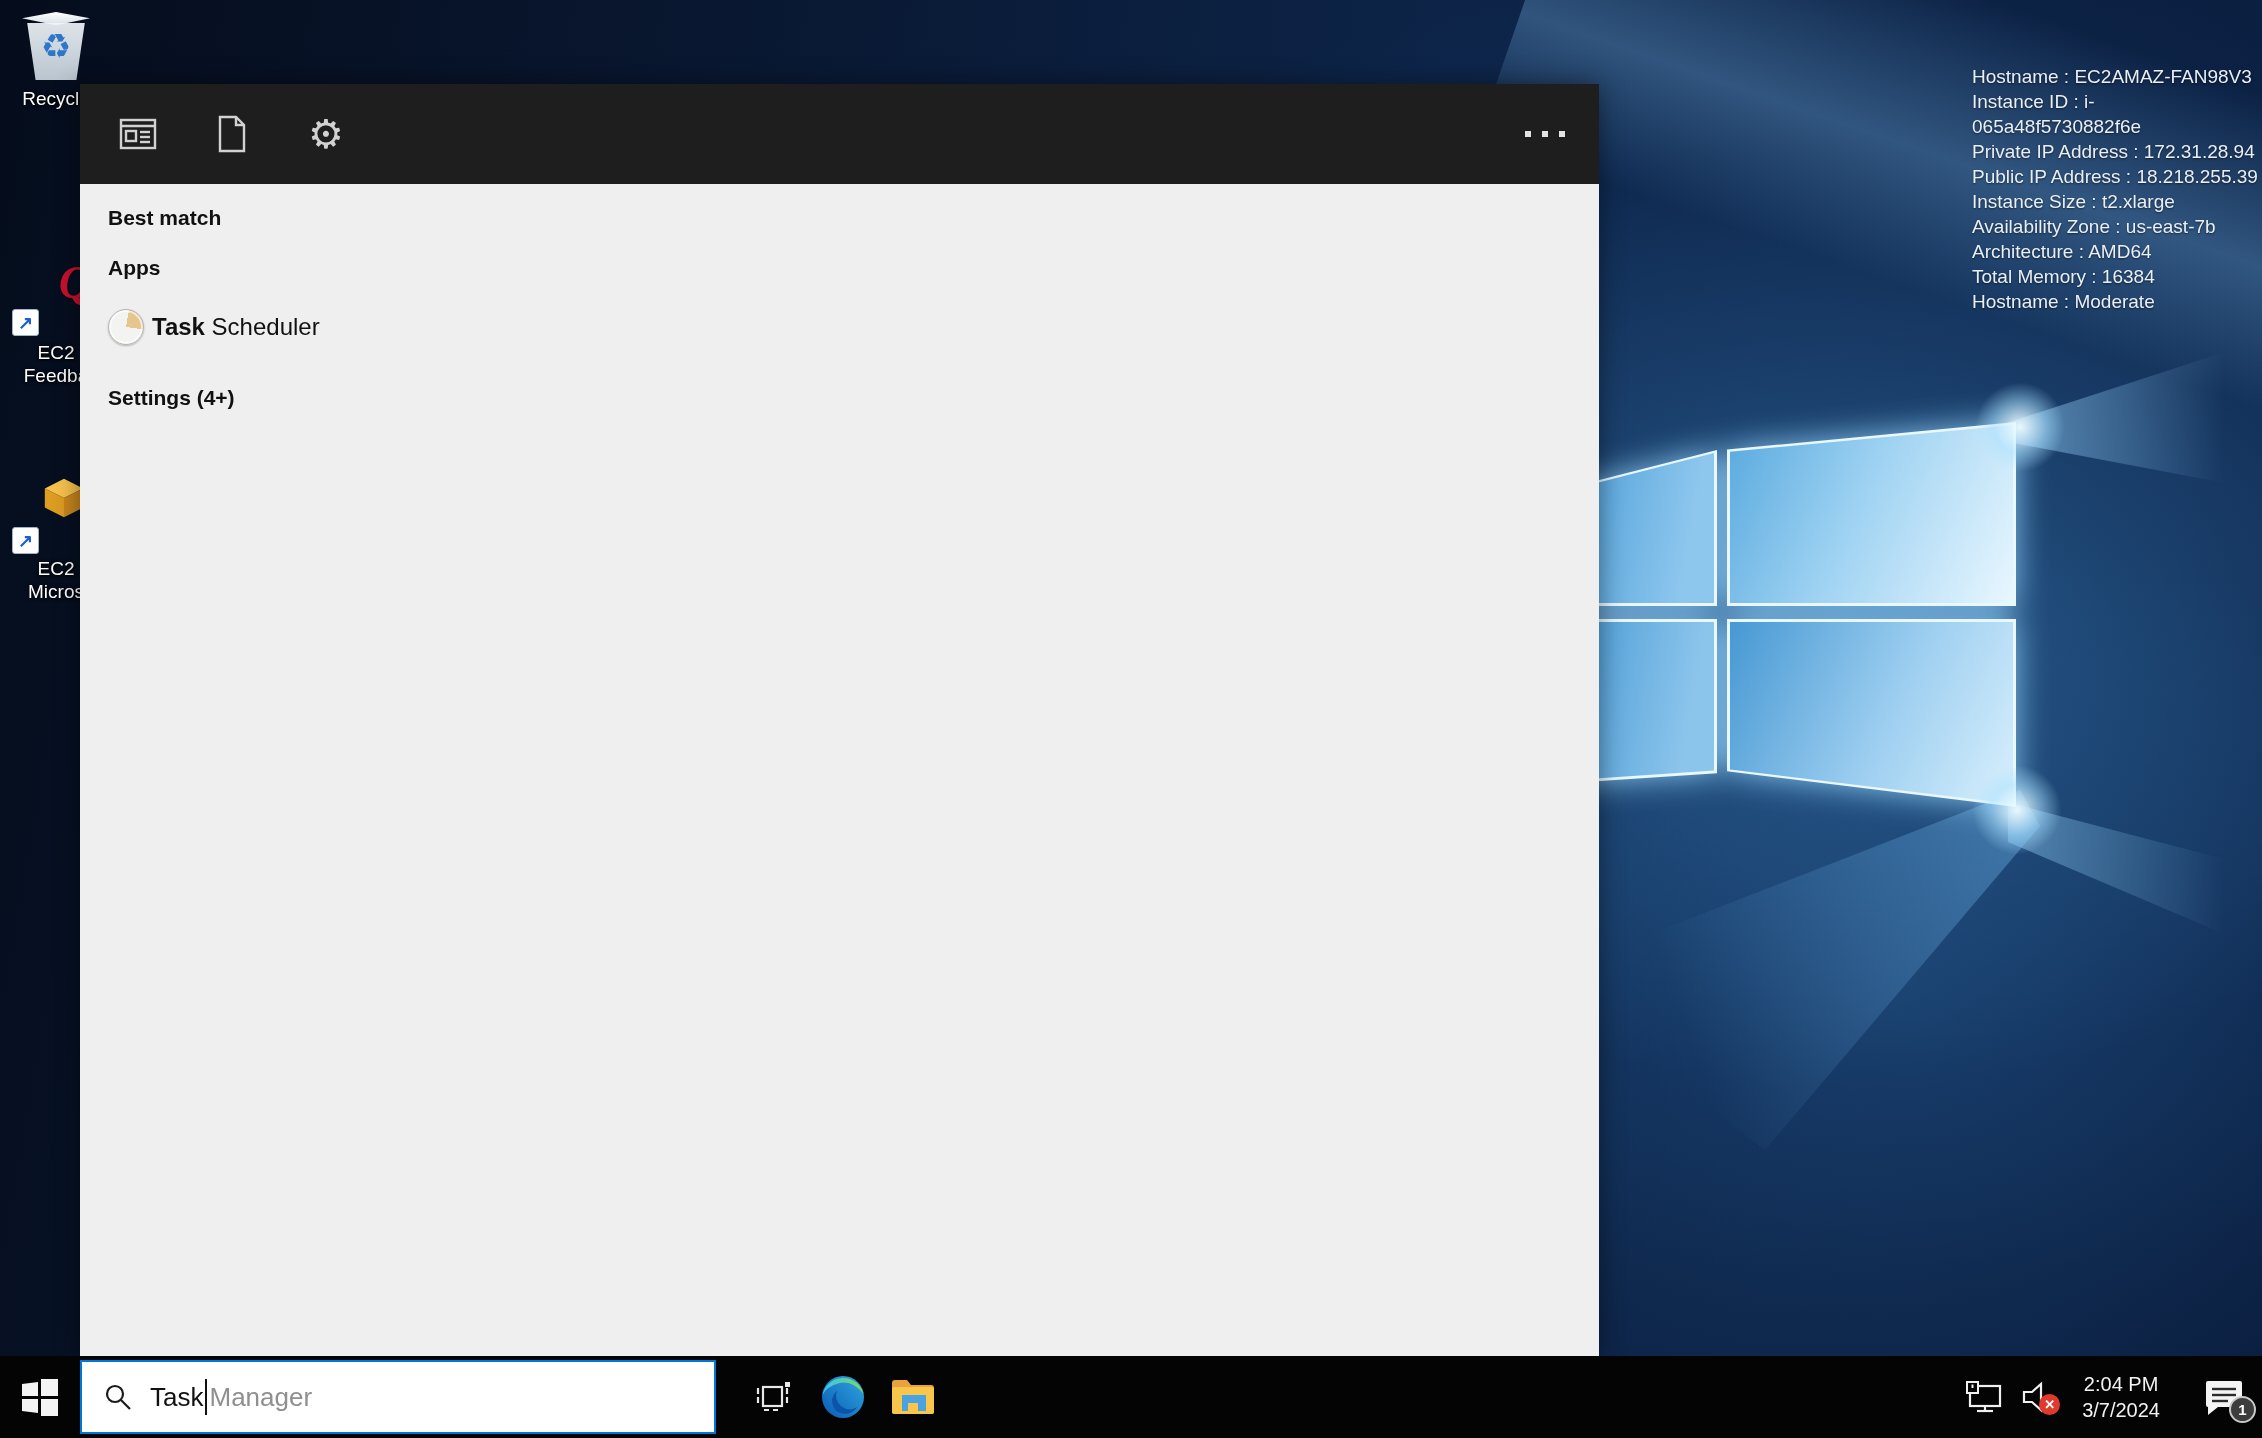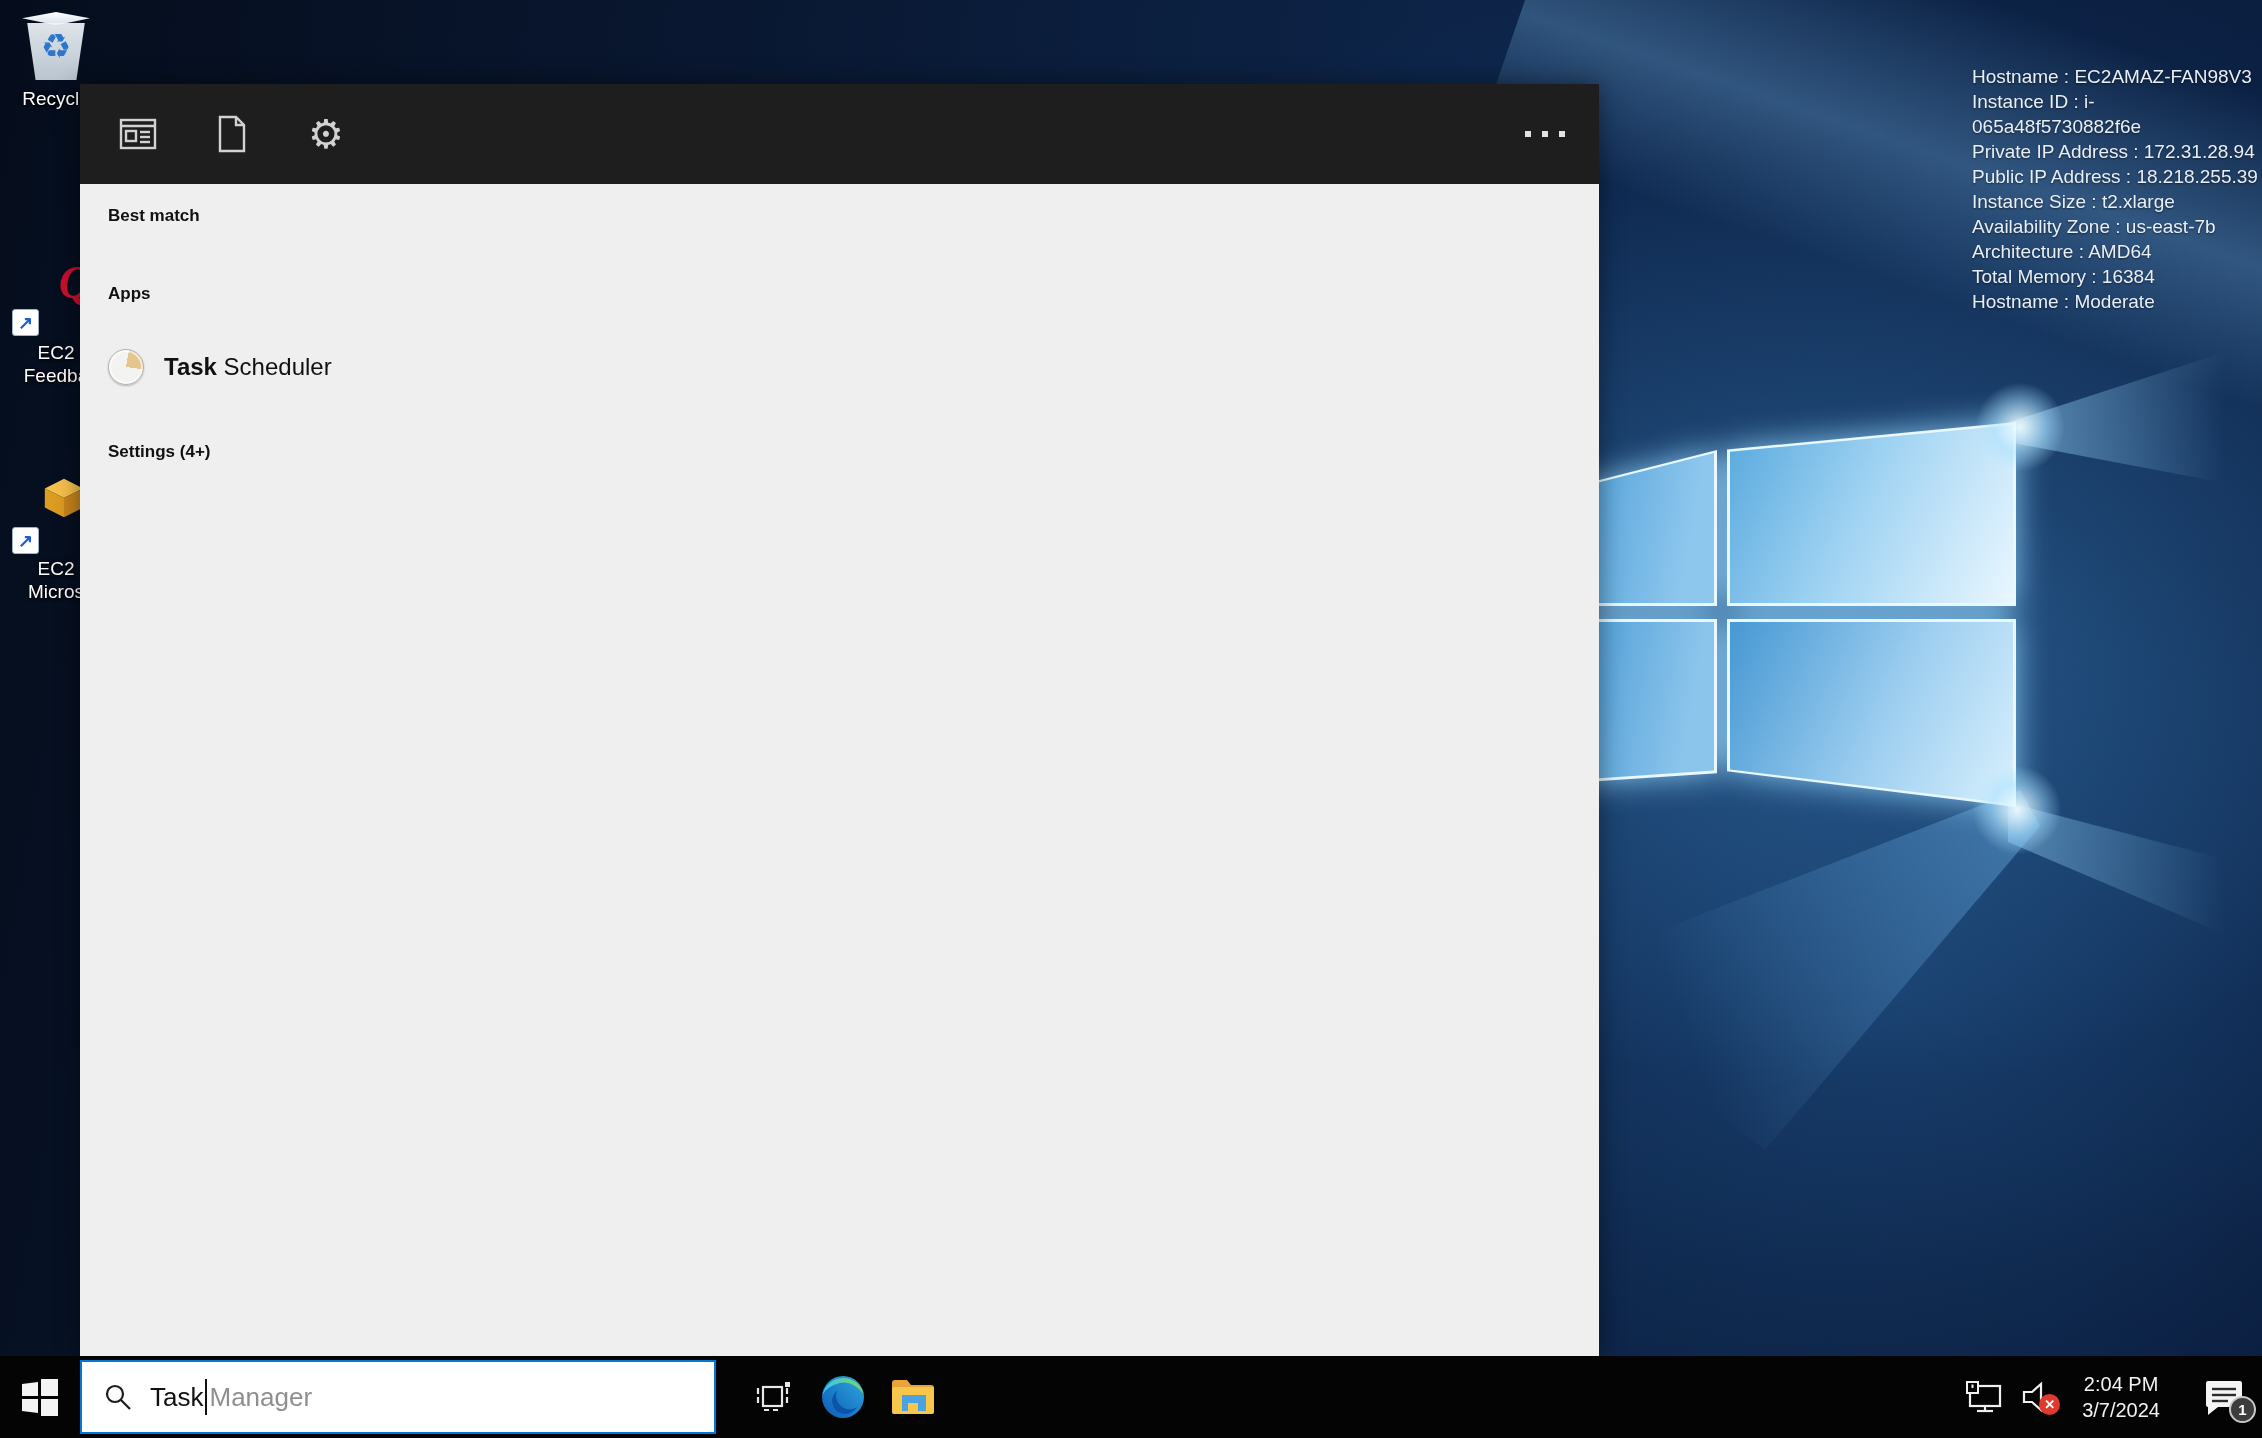--- a/index.html
+++ b/index.html
@@ -75,31 +75,31 @@
 
   
   .flyout { position:absolute; left:80px; top:84px; width:1519px; height:1272px; z-index:5;
     box-shadow:0 0 24px rgba(0,0,0,.45); }
   .flyout-header { height:100px; background:#1e1e1e; display:flex; align-items:center; padding:0 34px 0 30px; }
   .fh-btn { width:56px; height:56px; display:flex; align-items:center; justify-content:center; margin-right:38px; }
   .fh-gear { font-size:40px; color:#d2d2d2; line-height:1; }
   .fh-more { margin-left:auto; display:flex; gap:11px; align-items:center; }
   .fh-more i { width:6px; height:6px; background:#e2e2e2; display:block; }
   .flyout-body { height:1172px; background:#efefef; }
-  .sec-label { font-size:17px; font-weight:700; color:#111; padding:16px 28px; }
+  .sec-label { font-size:21px; font-weight:700; color:#111; padding:0 28px; }
   .lbl-best { padding-top:22px; }
   .result-best { margin-top:18px; height:128px; background:#aec9e6; display:flex; align-items:center;
     padding:0 28px; cursor:default; }
   .result-best .txt { margin-left:26px; }
   .rtitle { font-size:27px; color:#0b0b0b; font-weight:600; }
   .rtitle .match { font-weight:700; }
   .rsub { font-size:20px; color:#5c5c5c; margin-top:10px; }
   .lbl-apps { margin-top:26px; }
   .result-app { margin-top:12px; height:70px; display:flex; align-items:center; padding:0 28px; }
-  .result-app .txt { margin-left:20px; font-size:24px; color:#111; }
+  .result-app .txt { margin-left:8px; font-size:24px; color:#111; }
   .result-app .txt .match { font-weight:700; }
   .lbl-settings { margin-top:24px; }
   .sched-icon { width:36px; height:36px; border-radius:50%; border:1px solid #b3b3b3;
     background:conic-gradient(from 10deg, #e5c78e 0 88deg, #f3f3f1 88deg 360deg);
     box-shadow:inset 0 0 0 2px rgba(255,255,255,.65), 0 1px 2px rgba(0,0,0,.25); }
 
   
   .taskbar { position:absolute; left:0; bottom:0; width:2262px; height:82px; background:#040404;
     z-index:10; display:flex; align-items:center; }
   .start-btn { width:80px; height:82px; display:flex; align-items:center; justify-content:center; }

